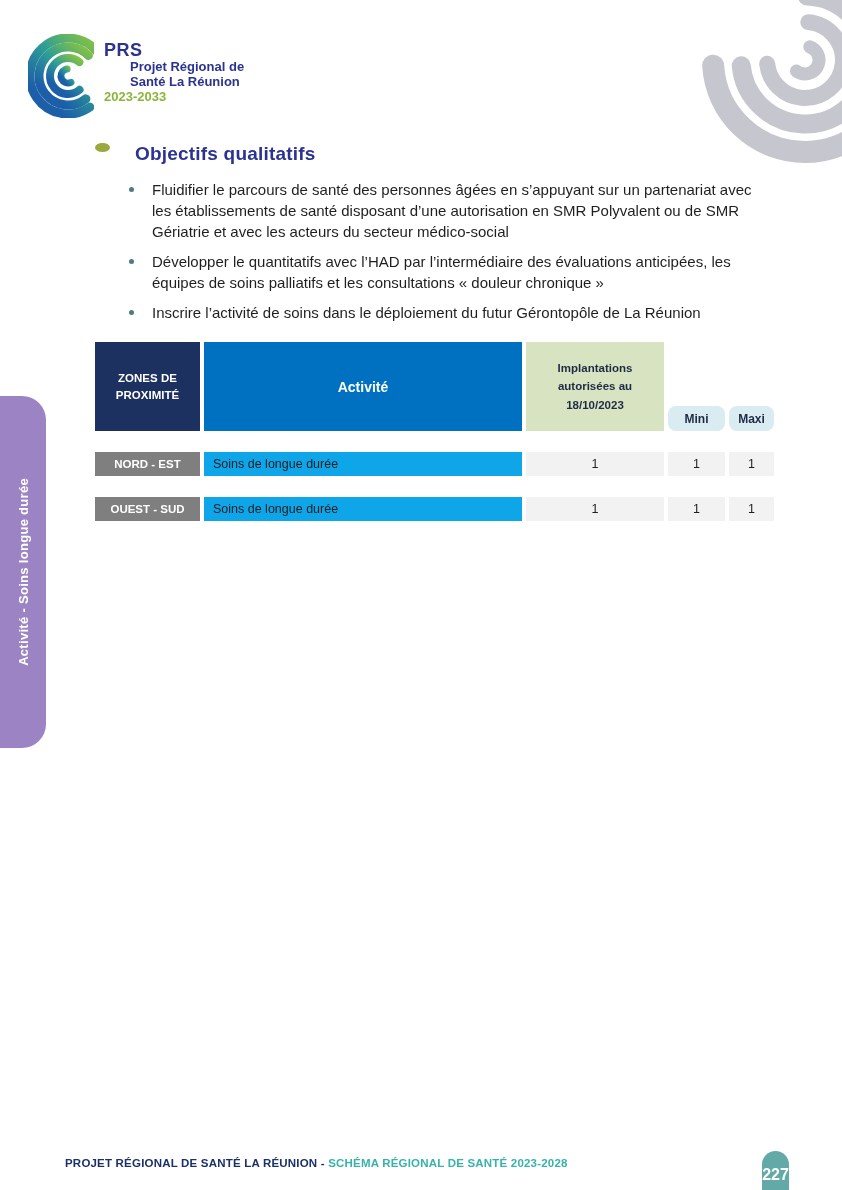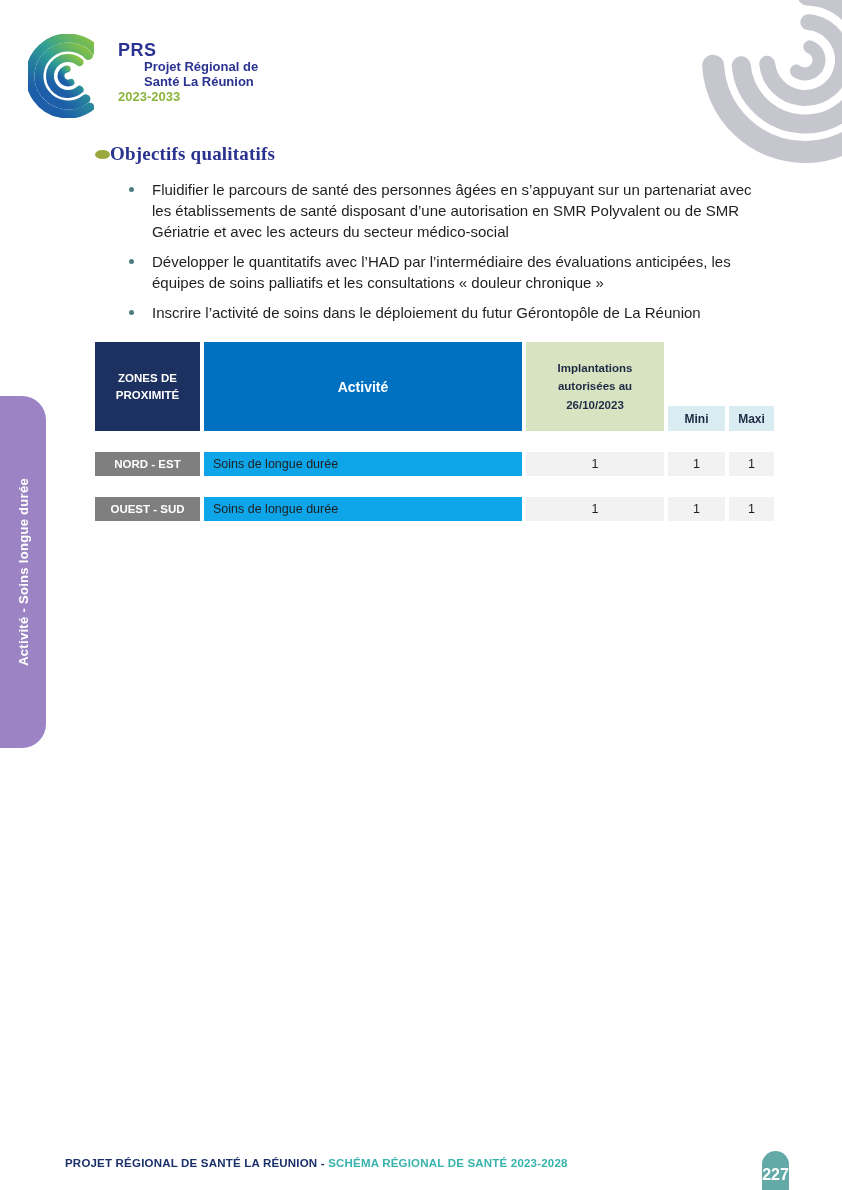--- a/index.html
+++ b/index.html
@@ -1,56 +1,56 @@
 <!DOCTYPE html>
 <html lang="fr"><head>
 <meta charset="utf-8">
 <style>
   html,body{margin:0;padding:0;}
   body{width:842px;height:1190px;position:relative;background:#ffffff;overflow:hidden;
        font-family:"Liberation Sans",sans-serif;color:#1f1f1f;}
   .page{position:absolute;inset:0;overflow:hidden;}
 
   
-  .logo{position:absolute;left:28px;top:34px;display:flex;gap:24px;}
+  .logo{position:absolute;left:28px;top:34px;display:flex;gap:10px;}
   .logo-mark{width:66px;height:84px;flex:0 0 auto;}
   .logo-text{padding-top:6px;line-height:1.12;}
   .logo-acronym{font-size:18px;font-weight:bold;color:#2b3390;letter-spacing:.5px;}
   .logo-line{font-size:13px;font-weight:bold;color:#2b3390;padding-left:26px;}
   .logo-years{font-size:13px;font-weight:bold;color:#8bb53c;margin-top:1px;}
 
   
   .deco{position:absolute;right:0;top:0;width:160px;height:175px;}
 
   
   .side-tab{position:absolute;left:0;top:396px;width:46px;height:352px;background:#9c84c4;
             border-radius:0 24px 24px 0;display:flex;align-items:center;justify-content:center;}
   .side-tab span{writing-mode:vertical-rl;transform:rotate(180deg);color:#fff;font-weight:bold;
                  font-size:13px;letter-spacing:.3px;white-space:nowrap;}
 
   
   .content{position:absolute;left:95px;top:143px;width:677px;}
-  .h-section{display:flex;align-items:center;gap:0;font-family:Liberation Serif, serif;}
+  .h-section{display:flex;align-items:flex-start;gap:25px;}
   .h-oval{width:15px;height:9px;border-radius:50%;background:#9aa93f;flex:0 0 auto;}
   .h-title{font-size:19px;font-weight:bold;color:#2b3390;letter-spacing:.2px;}
   .bullets{margin:14px 0 0 0;padding:0;list-style:none;}
   .bullets li{position:relative;margin:0 0 9px 0;padding-left:57px;font-size:15px;line-height:21px;color:#1f1f1f;}
   .bullets li::before{content:"";position:absolute;left:34px;top:8px;width:5px;height:5px;border-radius:50%;background:#4d7c7c;}
   .h2-wrap{margin-top:11px;}
 
   
   .tbl{margin-top:19px;width:673px;}
   .tgrid{display:grid;grid-template-columns:105px 318px 138px 57px 45px;column-gap:4px;}
   .thead{grid-template-rows:60px 25px;row-gap:4px;}
   .cell{display:flex;align-items:center;justify-content:center;text-align:center;}
   .c-zones{grid-column:1;grid-row:1/3;background:#1d3160;color:#fff;font-weight:bold;font-size:11.5px;line-height:1.45;}
   .c-act{grid-column:2;grid-row:1/3;background:#0070c0;color:#fff;font-weight:bold;font-size:14px;}
   .c-auth{grid-column:3;grid-row:1/3;background:#d7e3c1;color:#1f2a44;font-weight:bold;font-size:11.5px;line-height:1.6;padding:0 14px;}
   .c-oqos{grid-column:4/6;grid-row:1;background:#d9ecf2;color:#1f2a44;font-weight:bold;font-size:11.5px;line-height:1.5;padding:0 6px;}
-  .c-sub{grid-row:2;background:#d9ecf2;color:#1f2a44;font-weight:bold;font-size:12px;}
+  .c-sub{grid-row:2;background:#d9ecf2;color:#1f2a44;font-weight:bold;font-size:12px;border-radius:8px;}
   .trow{margin-top:21px;grid-template-rows:24px;}
   .r-zone{background:#7f7f7f;color:#fff;font-weight:bold;font-size:11.5px;}
   .r-act{background:#0ea5e9;justify-content:flex-start;text-align:center;padding-left:9px;font-size:12.5px;}
   .r-val{background:#f2f2f2;font-size:12.5px;}
 
   
   .footer-line{position:absolute;left:65px;top:1157px;font-size:11.5px;font-weight:bold;letter-spacing:.2px;}
   .footer-project{color:#1b2f6b;}
   .footer-schema{color:#36b3aa;}
   .page-badge{position:absolute;left:762px;top:1151px;width:27px;height:39px;background:#62a9a7;
@@ -110,21 +110,21 @@
       <li>Fluidifier le parcours de santé des personnes âgées en s’appuyant sur un partenariat avec les établissements de santé disposant d’une autorisation en SMR Polyvalent ou de SMR Gériatrie et avec les acteurs du secteur médico-social</li>
       <li>Développer le quantitatifs avec l’HAD par l’intermédiaire des évaluations anticipées, les équipes de soins palliatifs et les consultations « douleur chronique »</li>
       <li>Inscrire l’activité de soins dans le déploiement du futur Gérontopôle de La Réunion</li>
     </ul>
 
 
     <div class="tbl">
       <div class="tgrid thead">
         <div class="cell c-zones">ZONES DE PROXIMITÉ</div>
         <div class="cell c-act">Activité</div>
-        <div class="cell c-auth">Implantations autorisées au 26/10/2023</div>
+        <div class="cell c-auth">Implantations autorisées au 18/10/2023</div>
         <div class="cell c-sub" style="grid-column:4">Mini</div>
         <div class="cell c-sub" style="grid-column:5">Maxi</div>
       </div>
 
       <div class="tgrid trow">
         <div class="cell r-zone">NORD - EST</div>
         <div class="cell r-act">Soins de longue durée</div>
         <div class="cell r-val">1</div>
         <div class="cell r-val">1</div>
         <div class="cell r-val">1</div>

